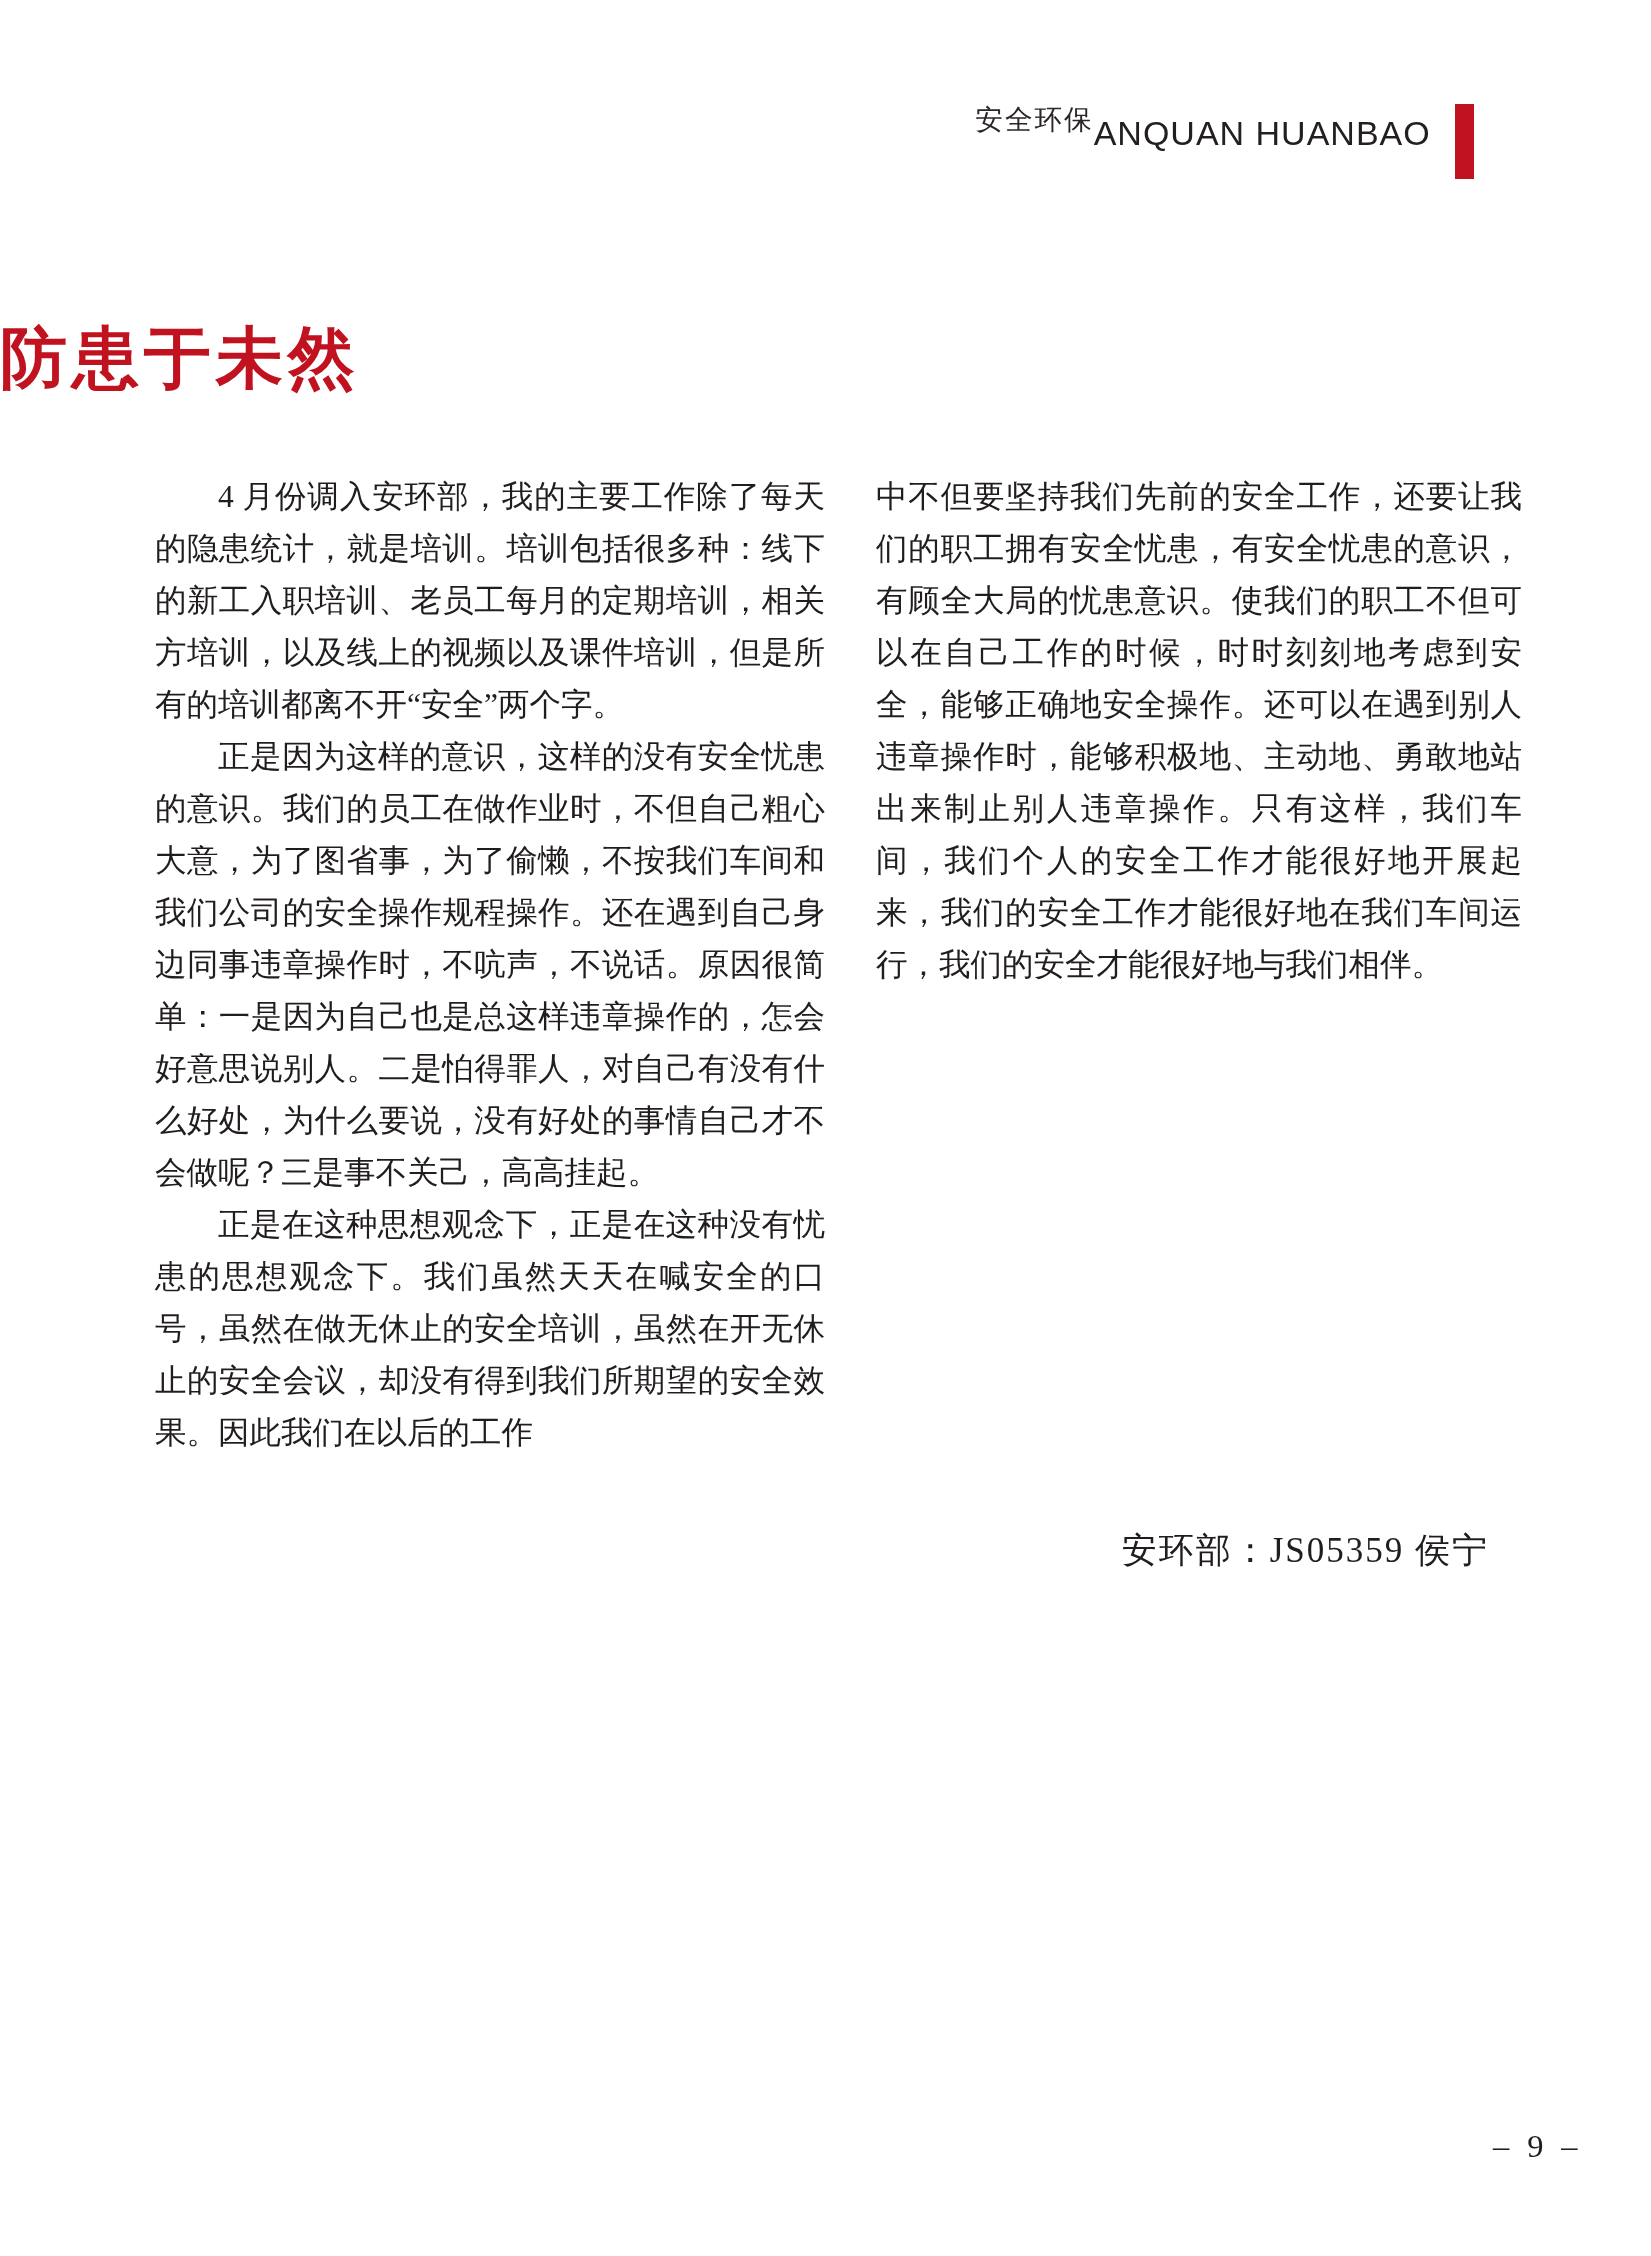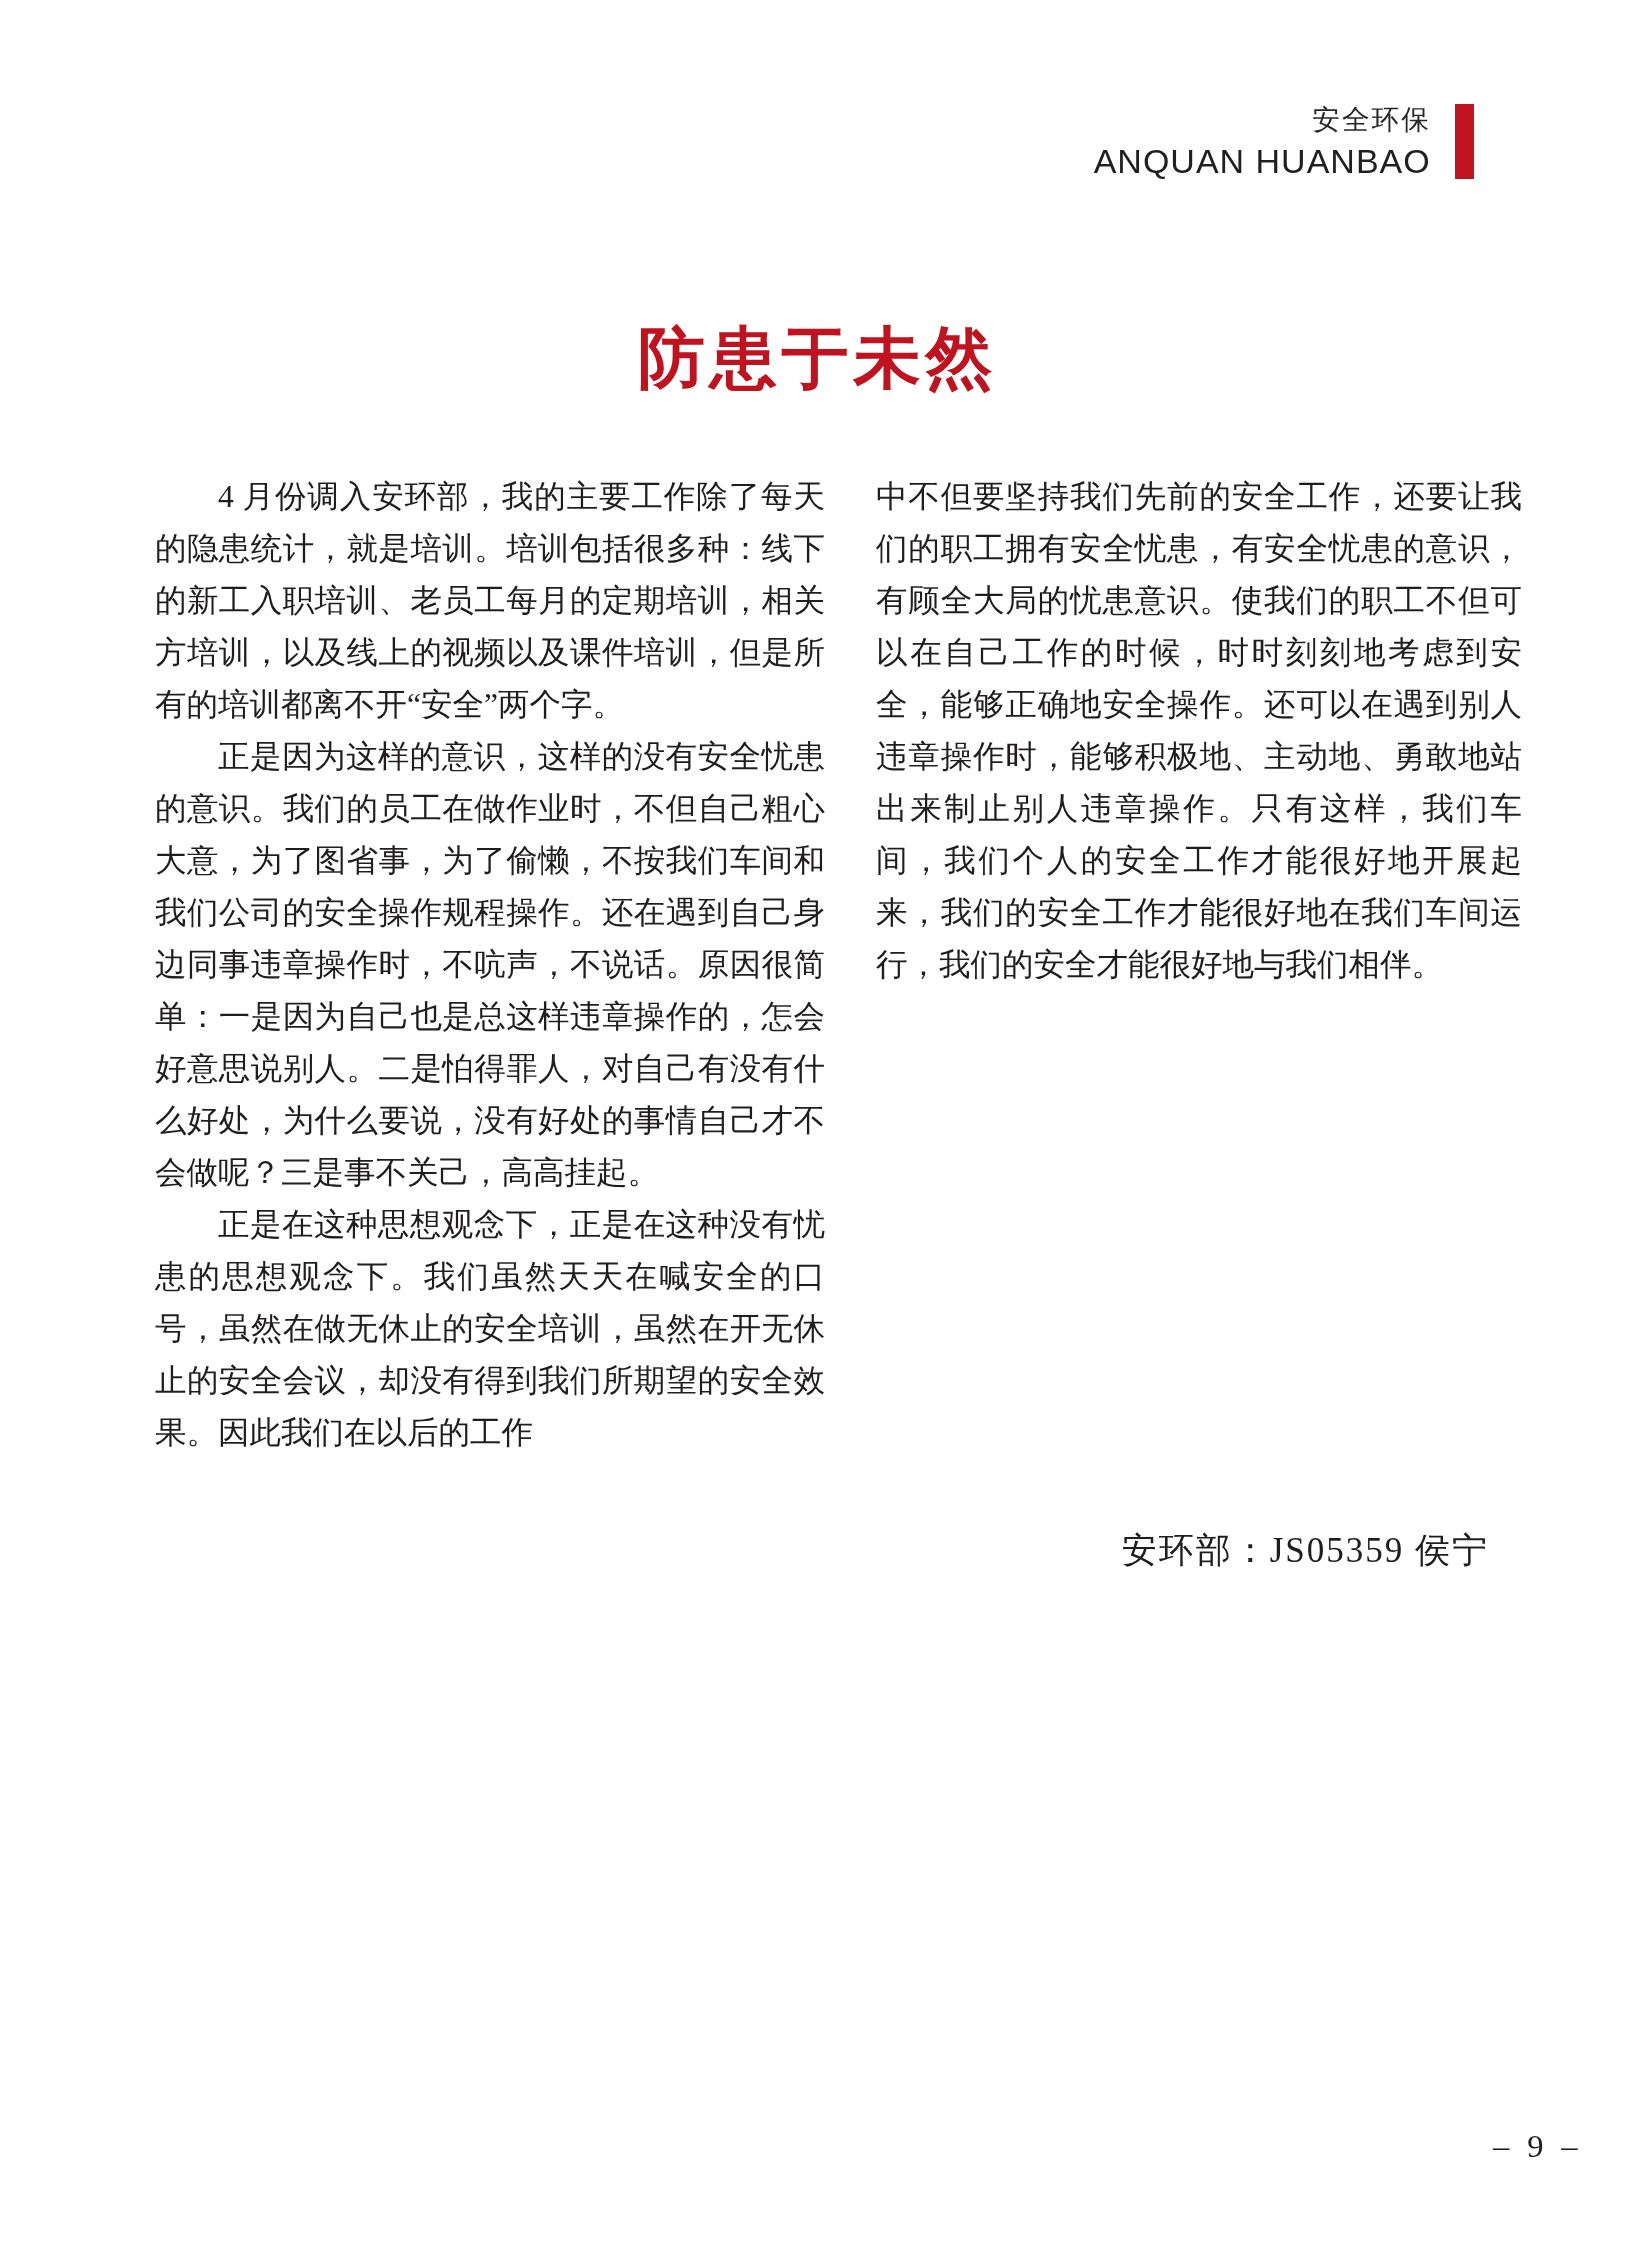--- a/index.html
+++ b/index.html
@@ -22,21 +22,20 @@
     position:absolute;
     top:104px;
     right:178px;
     display:flex;
     align-items:stretch;
     column-gap:24.6px;
   }
   .masthead-text{
     text-align:right;
     display:flex;
-    flex-direction:column;
     justify-content:space-between;
     padding:2px 0;
   }
   .masthead-cn{
     font-size:27.6px;
     letter-spacing:2px;
     color:#2a2526;
     line-height:1;
   }
   .masthead-en{
@@ -53,21 +52,20 @@
     background:var(--accent);
   }
 
   
   .article-title{
     position:absolute;
     top:323px;
     left:0;
     width:1635px;
     margin:0;
-    text-align:center;
     font-family:Liberation Sans, sans-serif;
     font-weight:bold;
     font-size:67px;
     letter-spacing:4.9px;
     color:var(--accent);
     line-height:1.05;
   }
 
   
   .col{

